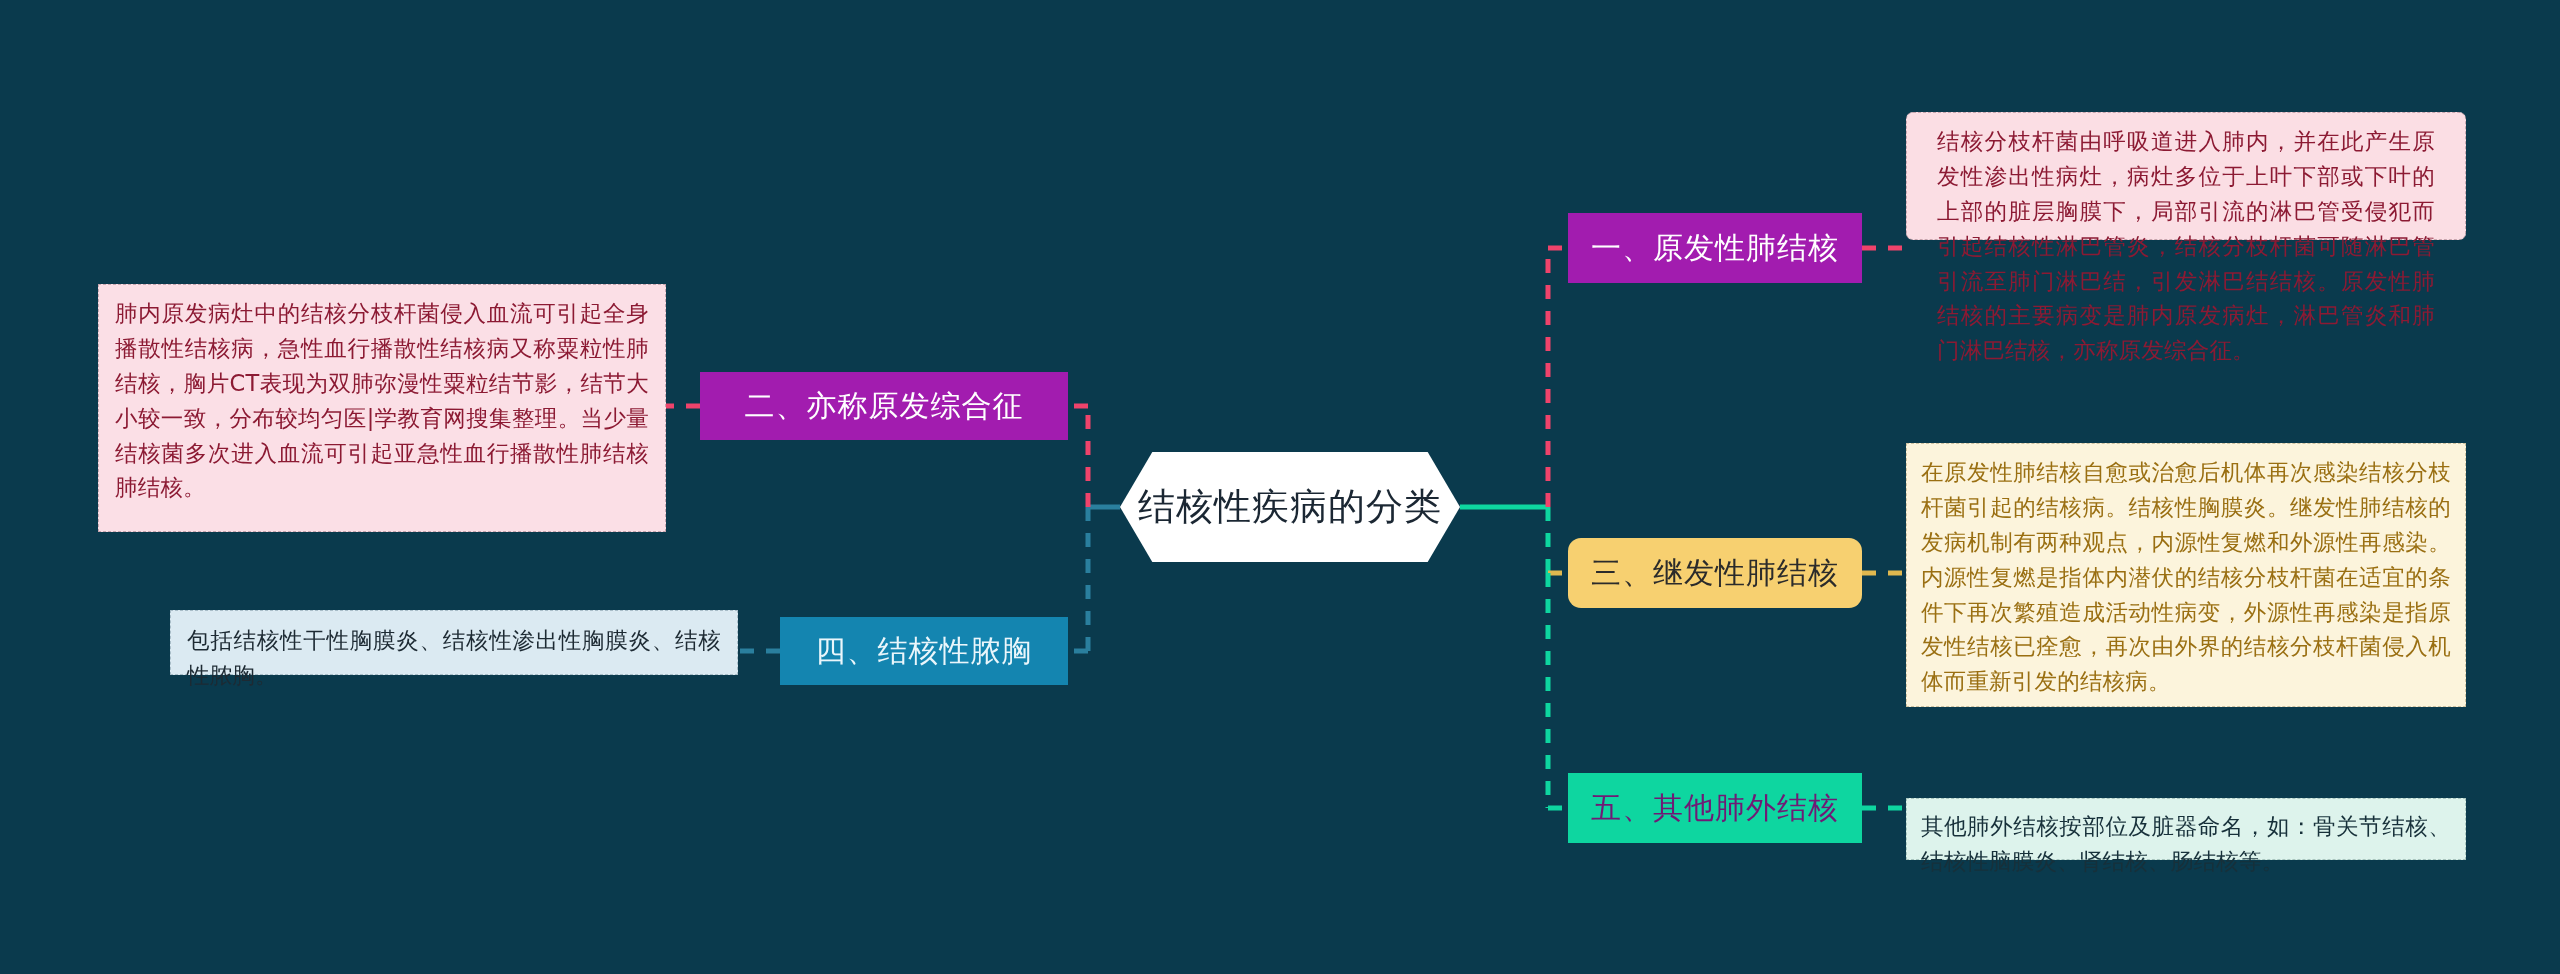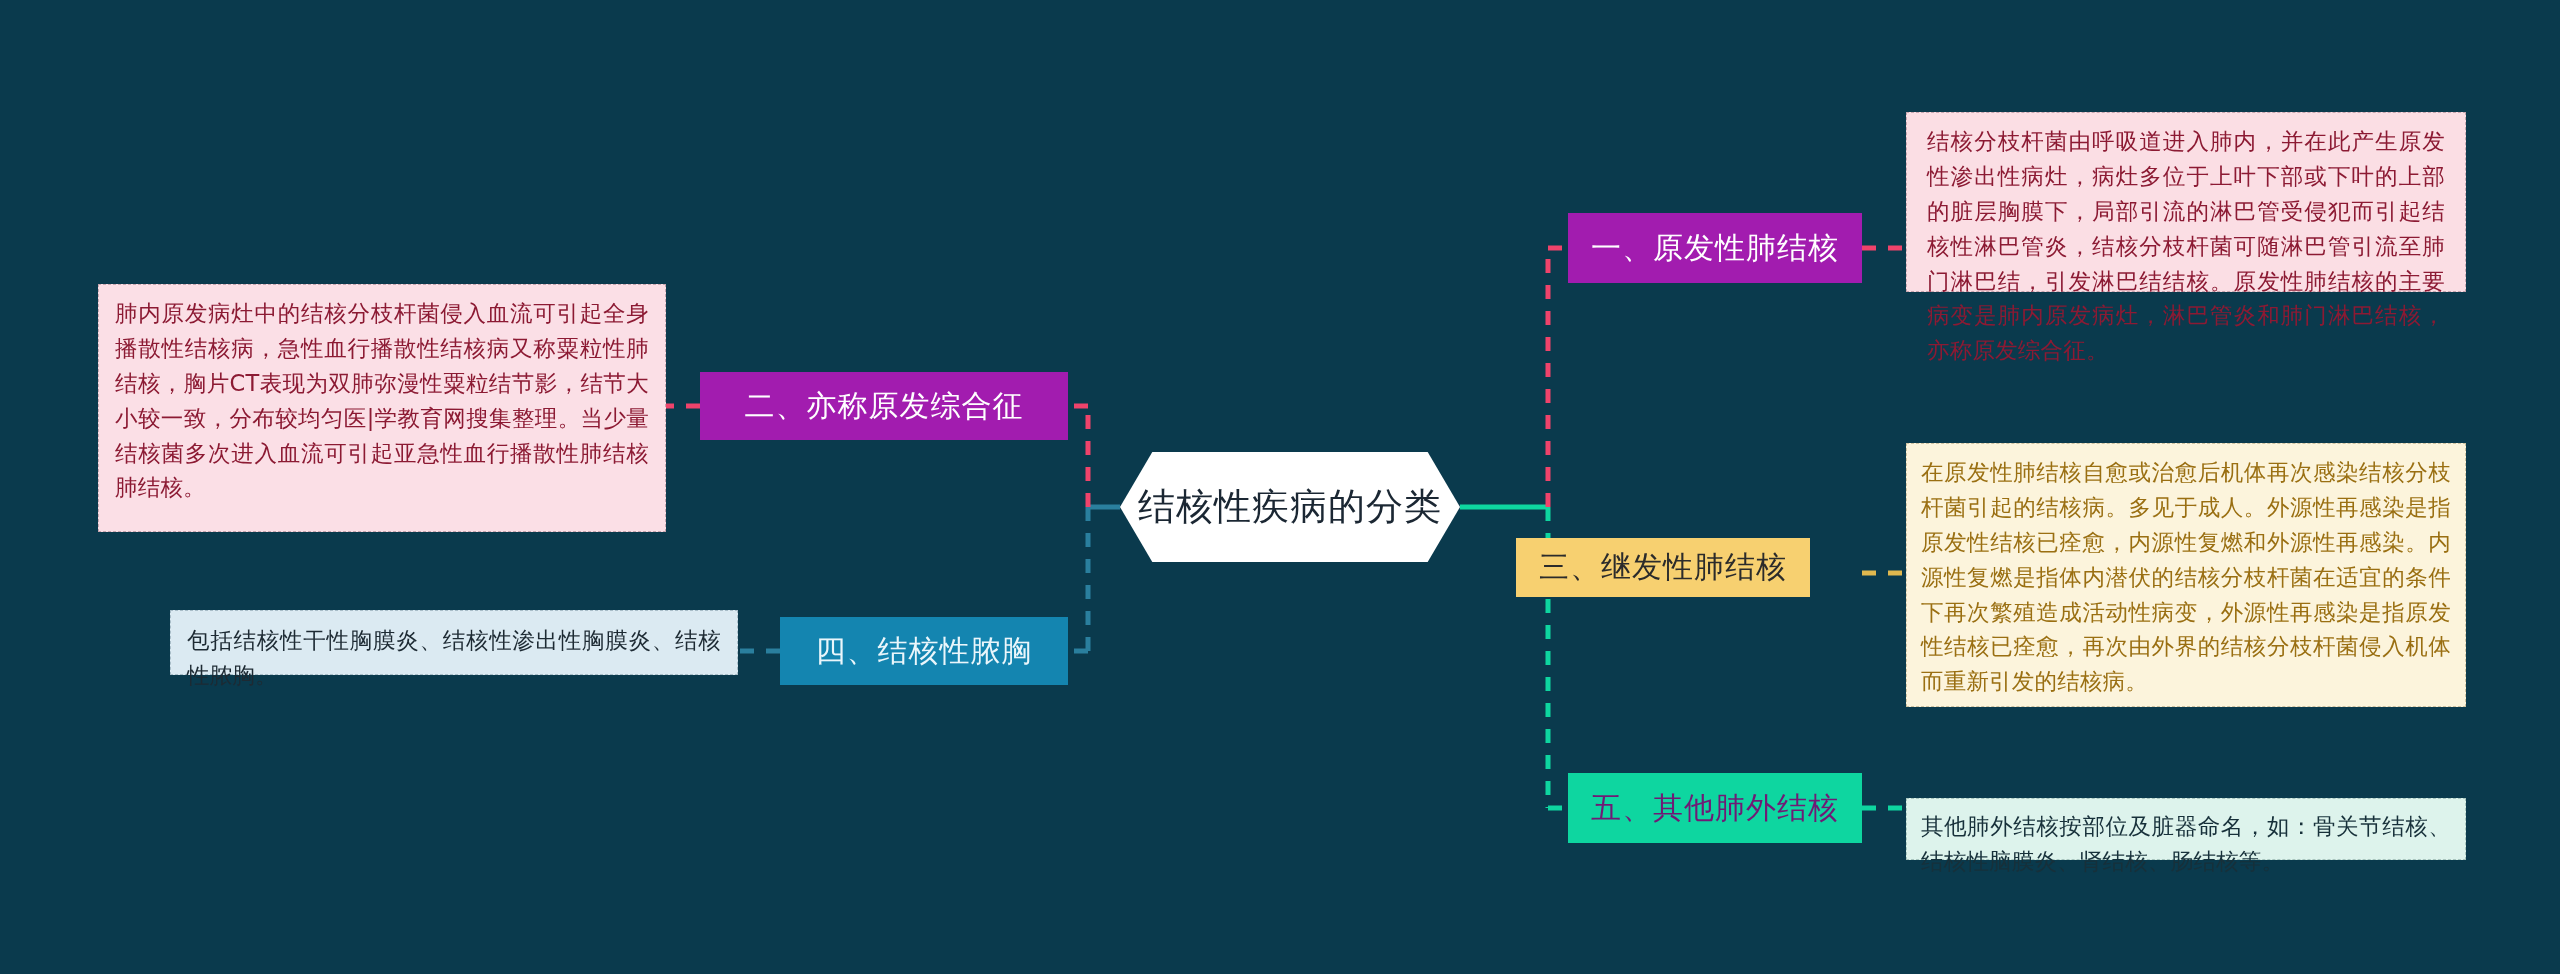--- a/index.html
+++ b/index.html
@@ -116,30 +116,30 @@
   </svg>
 
   <div id="center-node">
     <span>结核性疾病的分类</span>
   </div>
 
   <div class="node branch c-rose" style="left:1568px; top:213px; width:294px; height:70px;">
     <span>一、原发性肺结核</span>
   </div>
 
-  <div class="desc d-rose" style="left:1906px; top:112px; width:560px; height:180px; padding:11px 20px;">
+  <div class="desc d-rose" style="left:1906px; top:112px; width:560px; height:128px; padding:11px 30px;border-radius:7px;">
     <span>结核分枝杆菌由呼吸道进入肺内，并在此产生原发性渗出性病灶，病灶多位于上叶下部或下叶的上部的脏层胸膜下，局部引流的淋巴管受侵犯而引起结核性淋巴管炎，结核分枝杆菌可随淋巴管引流至肺门淋巴结，引发淋巴结结核。原发性肺结核的主要病变是肺内原发病灶，淋巴管炎和肺门淋巴结核，亦称原发综合征。</span>
   </div>
 
-  <div class="node branch c-amber" style="left:1516px; top:538px; width:294px; height:59px;">
+  <div class="node branch c-amber" style="left:1568px; top:538px; width:294px; height:70px;border-radius:13px;">
     <span>三、继发性肺结核</span>
   </div>
 
   <div class="desc d-cream" style="left:1906px; top:443px; width:560px; height:264px; padding:11px 14px;">
-    <span>在原发性肺结核自愈或治愈后机体再次感染结核分枝杆菌引起的结核病。多见于成人。外源性再感染是指原发性结核已痊愈，内源性复燃和外源性再感染。内源性复燃是指体内潜伏的结核分枝杆菌在适宜的条件下再次繁殖造成活动性病变，外源性再感染是指原发性结核已痊愈，再次由外界的结核分枝杆菌侵入机体而重新引发的结核病。</span>
+    <span>在原发性肺结核自愈或治愈后机体再次感染结核分枝杆菌引起的结核病。结核性胸膜炎。继发性肺结核的发病机制有两种观点，内源性复燃和外源性再感染。内源性复燃是指体内潜伏的结核分枝杆菌在适宜的条件下再次繁殖造成活动性病变，外源性再感染是指原发性结核已痊愈，再次由外界的结核分枝杆菌侵入机体而重新引发的结核病。</span>
   </div>
 
   <div class="node branch c-green" style="left:1568px; top:773px; width:294px; height:70px;">
     <span>五、其他肺外结核</span>
   </div>
 
   <div class="desc d-mint" style="left:1906px; top:778px; width:560px; height:62px; padding:10px 14px;margin-top:20px;">
     <span>其他肺外结核按部位及脏器命名，如：骨关节结核、结核性脑膜炎、肾结核、肠结核等。</span>
   </div>
 

